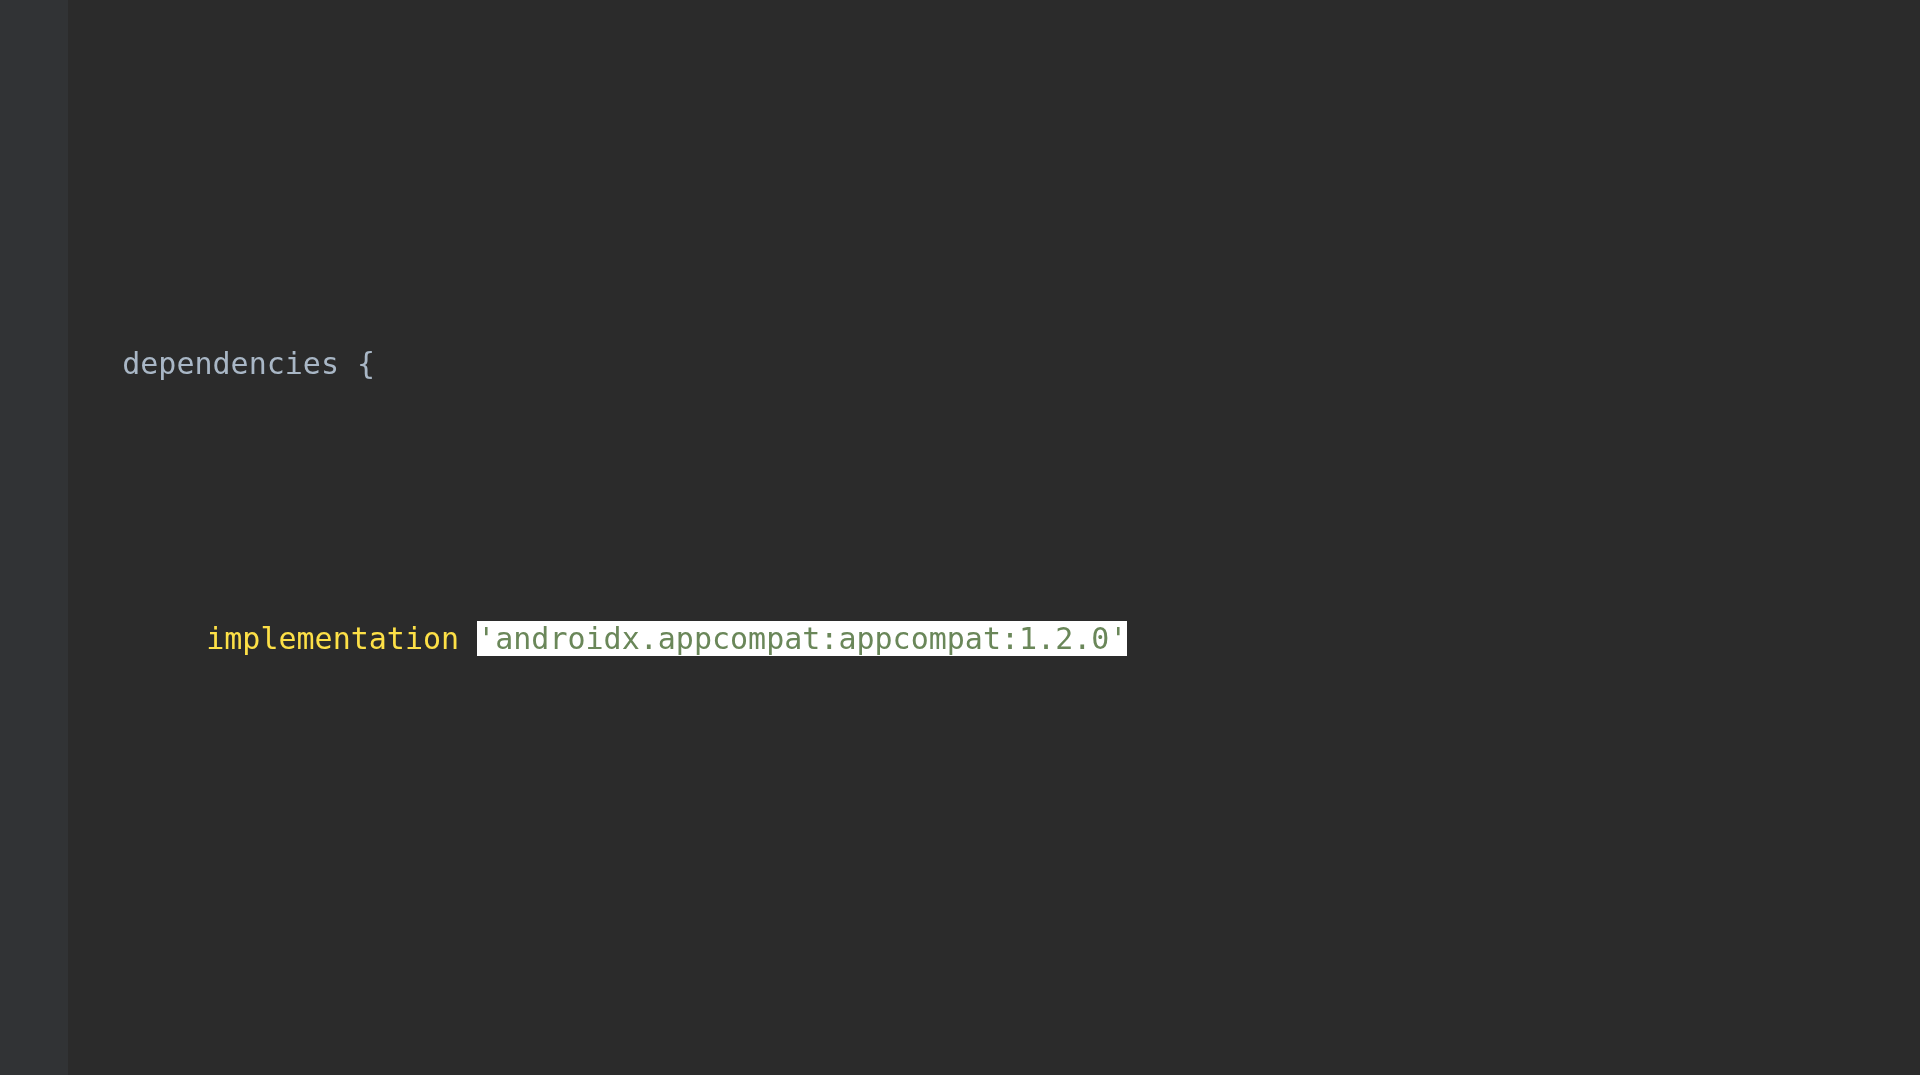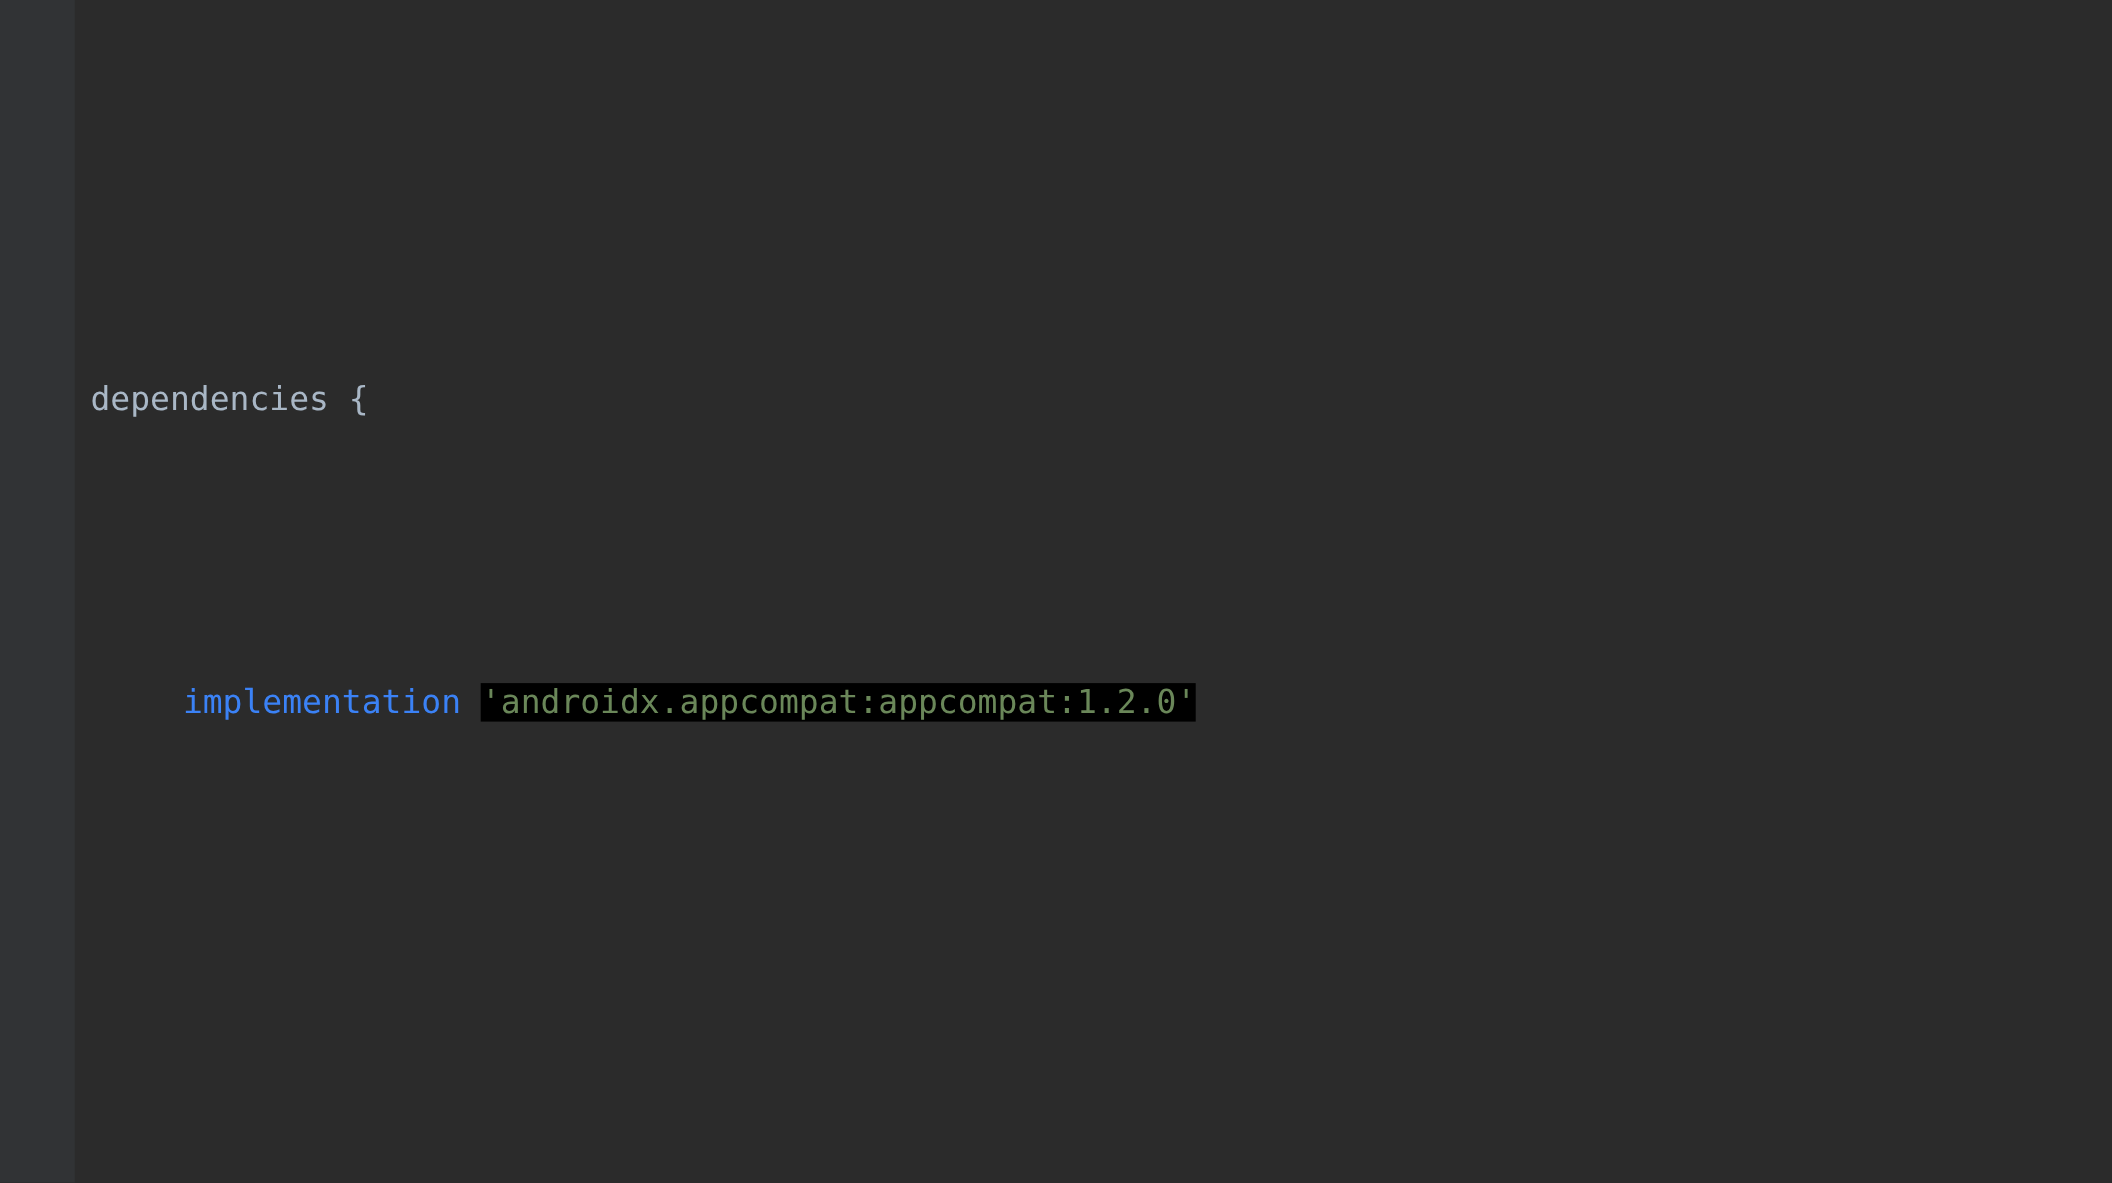--- a/index.html
+++ b/index.html
@@ -25,32 +25,33 @@
     top: 0;
     width: 68px;
     height: 100%;
     background: #313335;
   }
   .line {
     position: relative;
     height: 55px;
     padding-left: 10px;
     box-sizing: border-box;
+    margin-left: 40px;
   }
   .line .content {
     position: relative;
     display: inline-block;
   }
   .indent   { display: inline-block; width: 84px;  }
   .kw-dep   { color: #a9b7c6; }
-  .kw-impl  { color: #3b82f6; text-align: right; }
+  .kw-impl  { color: #fde047; text-align: right; }
   .brace    { color: #a9b7c6; }
   .token-string { color: #6a8759; }
   .hl-warn {
-    background: #000000;
+    background: #ffffff;
   }
   .z { position: relative; z-index: 1; }
 </style>
 </head>
 <body>
 
 <div class="editor">
   <div class="gutter"></div>
 
   

